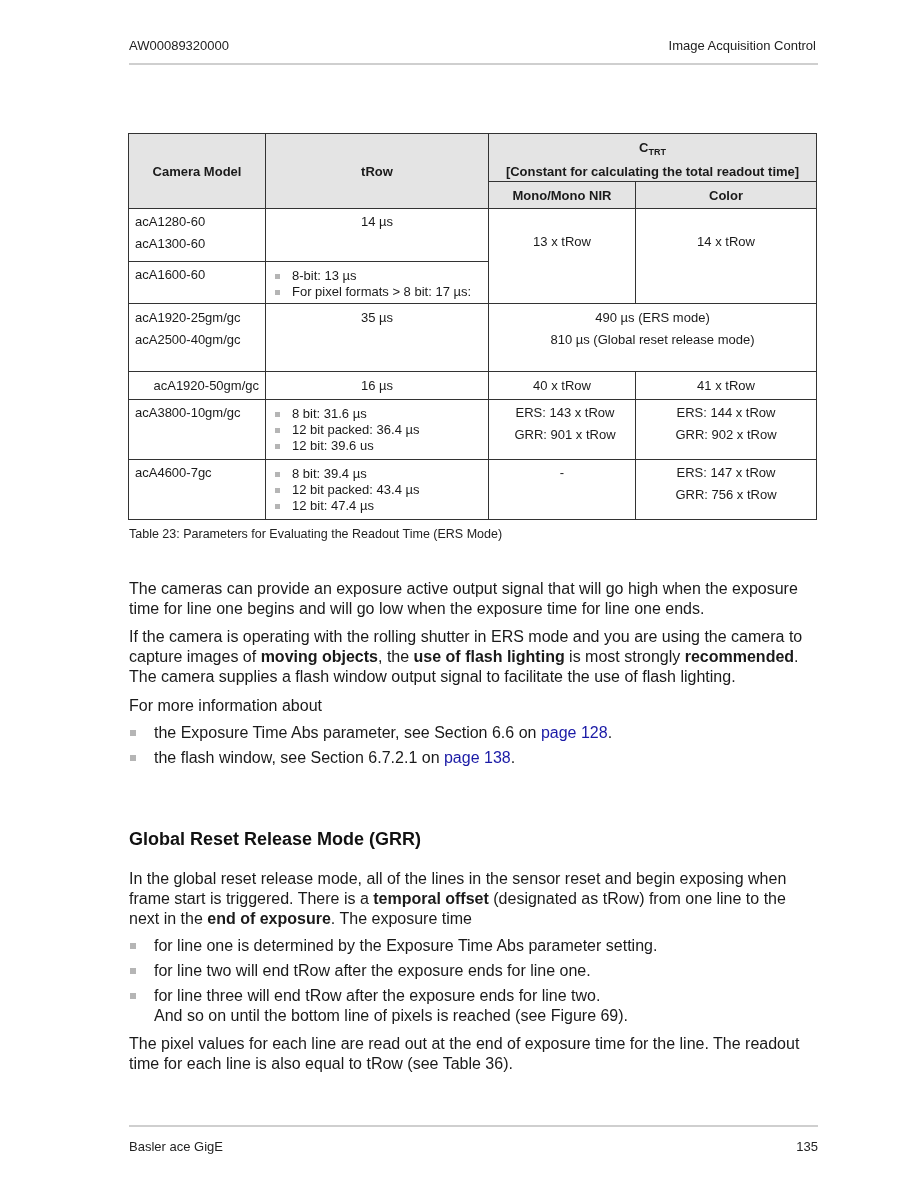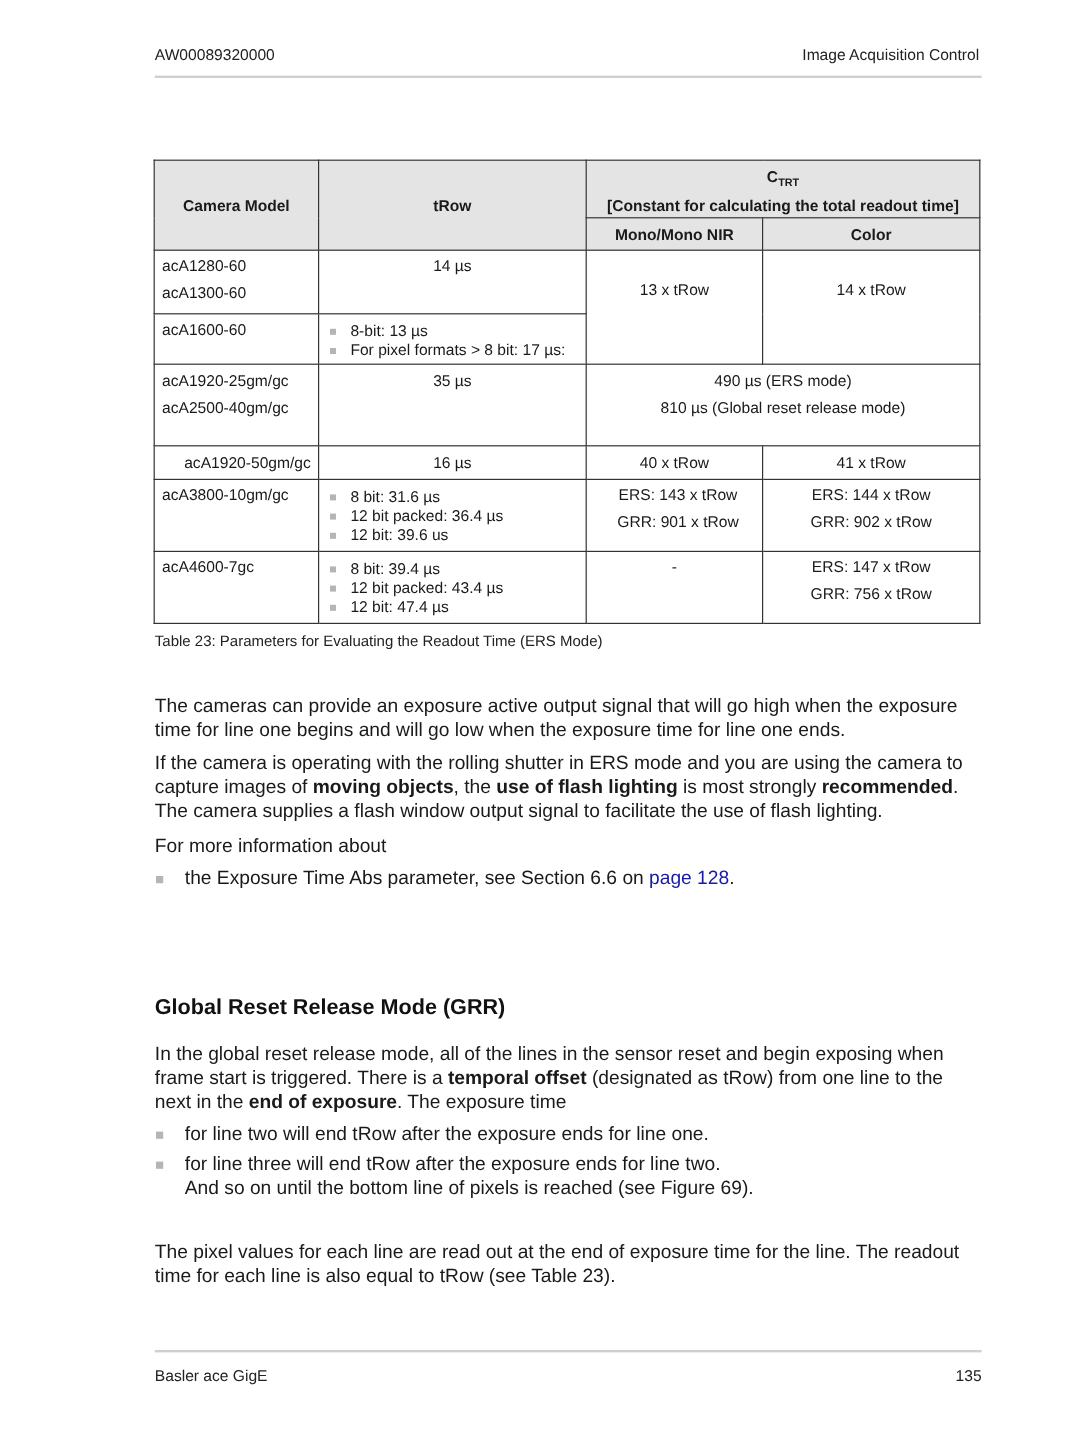--- a/index.html
+++ b/index.html
@@ -148,37 +148,39 @@
   <p><span>If the camera is operating with the rolling shutter in ERS mode and you are using the camera to capture images of </span><b>moving objects</b><span>, the </span><b>use of flash lighting</b><span> is most strongly </span><b>recommended</b><span>. The camera supplies a flash window output signal to facilitate the use of flash lighting.</span></p>
 </div>
 
 <div class="body" style="top:696px;">
   <p>For more information about</p>
 </div>
 
 <div class="body" style="top:723px;">
   <ul class="bl" style="line-height:20px;">
     <li style="margin-bottom:5px;"><span>the Exposure Time Abs parameter, see Section 6.6 on </span><a class="lnk" href="#">page 128</a><span>.</span></li>
+    <li><span>the flash window, see Section 6.7.2.1 on </span><a class="lnk" href="#">page 138</a><span>.</span></li>
   </ul>
 </div>
 
 <h2 class="sec">Global Reset Release Mode (GRR)</h2>
 
 <div class="body" style="top:869px;">
   <p><span>In the global reset release mode, all of the lines in the sensor reset and begin exposing when frame start is triggered. There is a </span><b>temporal offset</b><span> (designated as tRow) from one line to the next in the </span><b>end of exposure</b><span>. The exposure time</span></p>
 </div>
 
 <div class="body" style="top:936px;">
   <ul class="bl">
+    <li style="margin-bottom:5px;">for line one is determined by the Exposure Time Abs parameter setting.</li>
     <li style="margin-bottom:5px;">for line two will end tRow after the exposure ends for line one.</li>
     <li><span>for line three will end tRow after the exposure ends for line two.</span><br><span>And so on until the bottom line of pixels is reached (see Figure 69).</span></li>
   </ul>
 </div>
 
 <div class="body" style="top:1034px;">
-  <p>The pixel values for each line are read out at the end of exposure time for the line. The readout time for each line is also equal to tRow (see Table 23).</p>
+  <p>The pixel values for each line are read out at the end of exposure time for the line. The readout time for each line is also equal to tRow (see Table 36).</p>
 </div>
 
 <div class="rule-bot"></div>
 <div class="ftr">
   <span class="l">Basler ace GigE</span>
   <span class="r">135</span>
 </div>
 
 </body></html>

